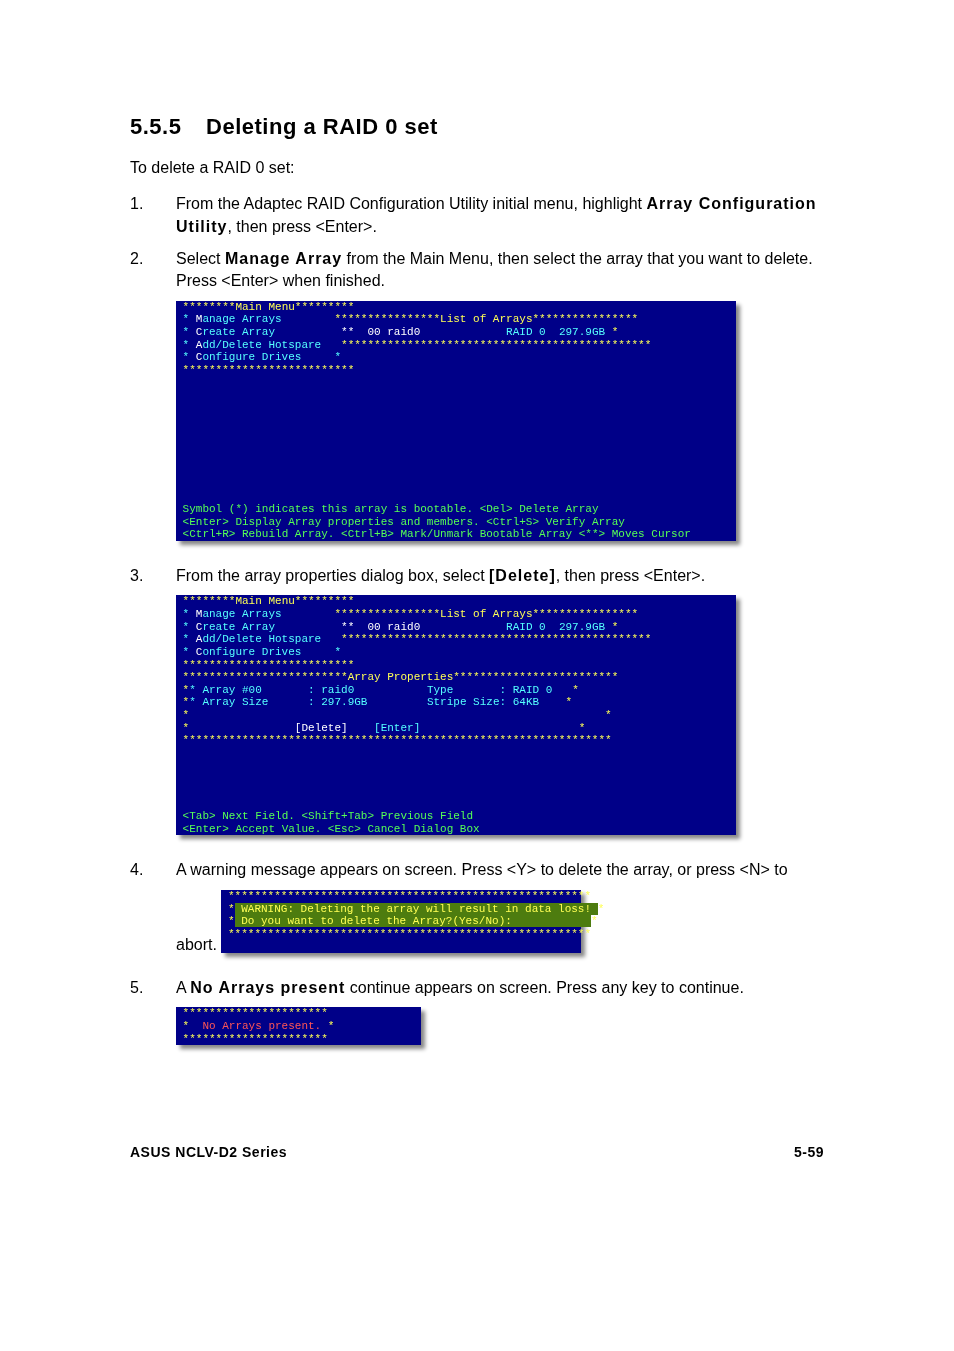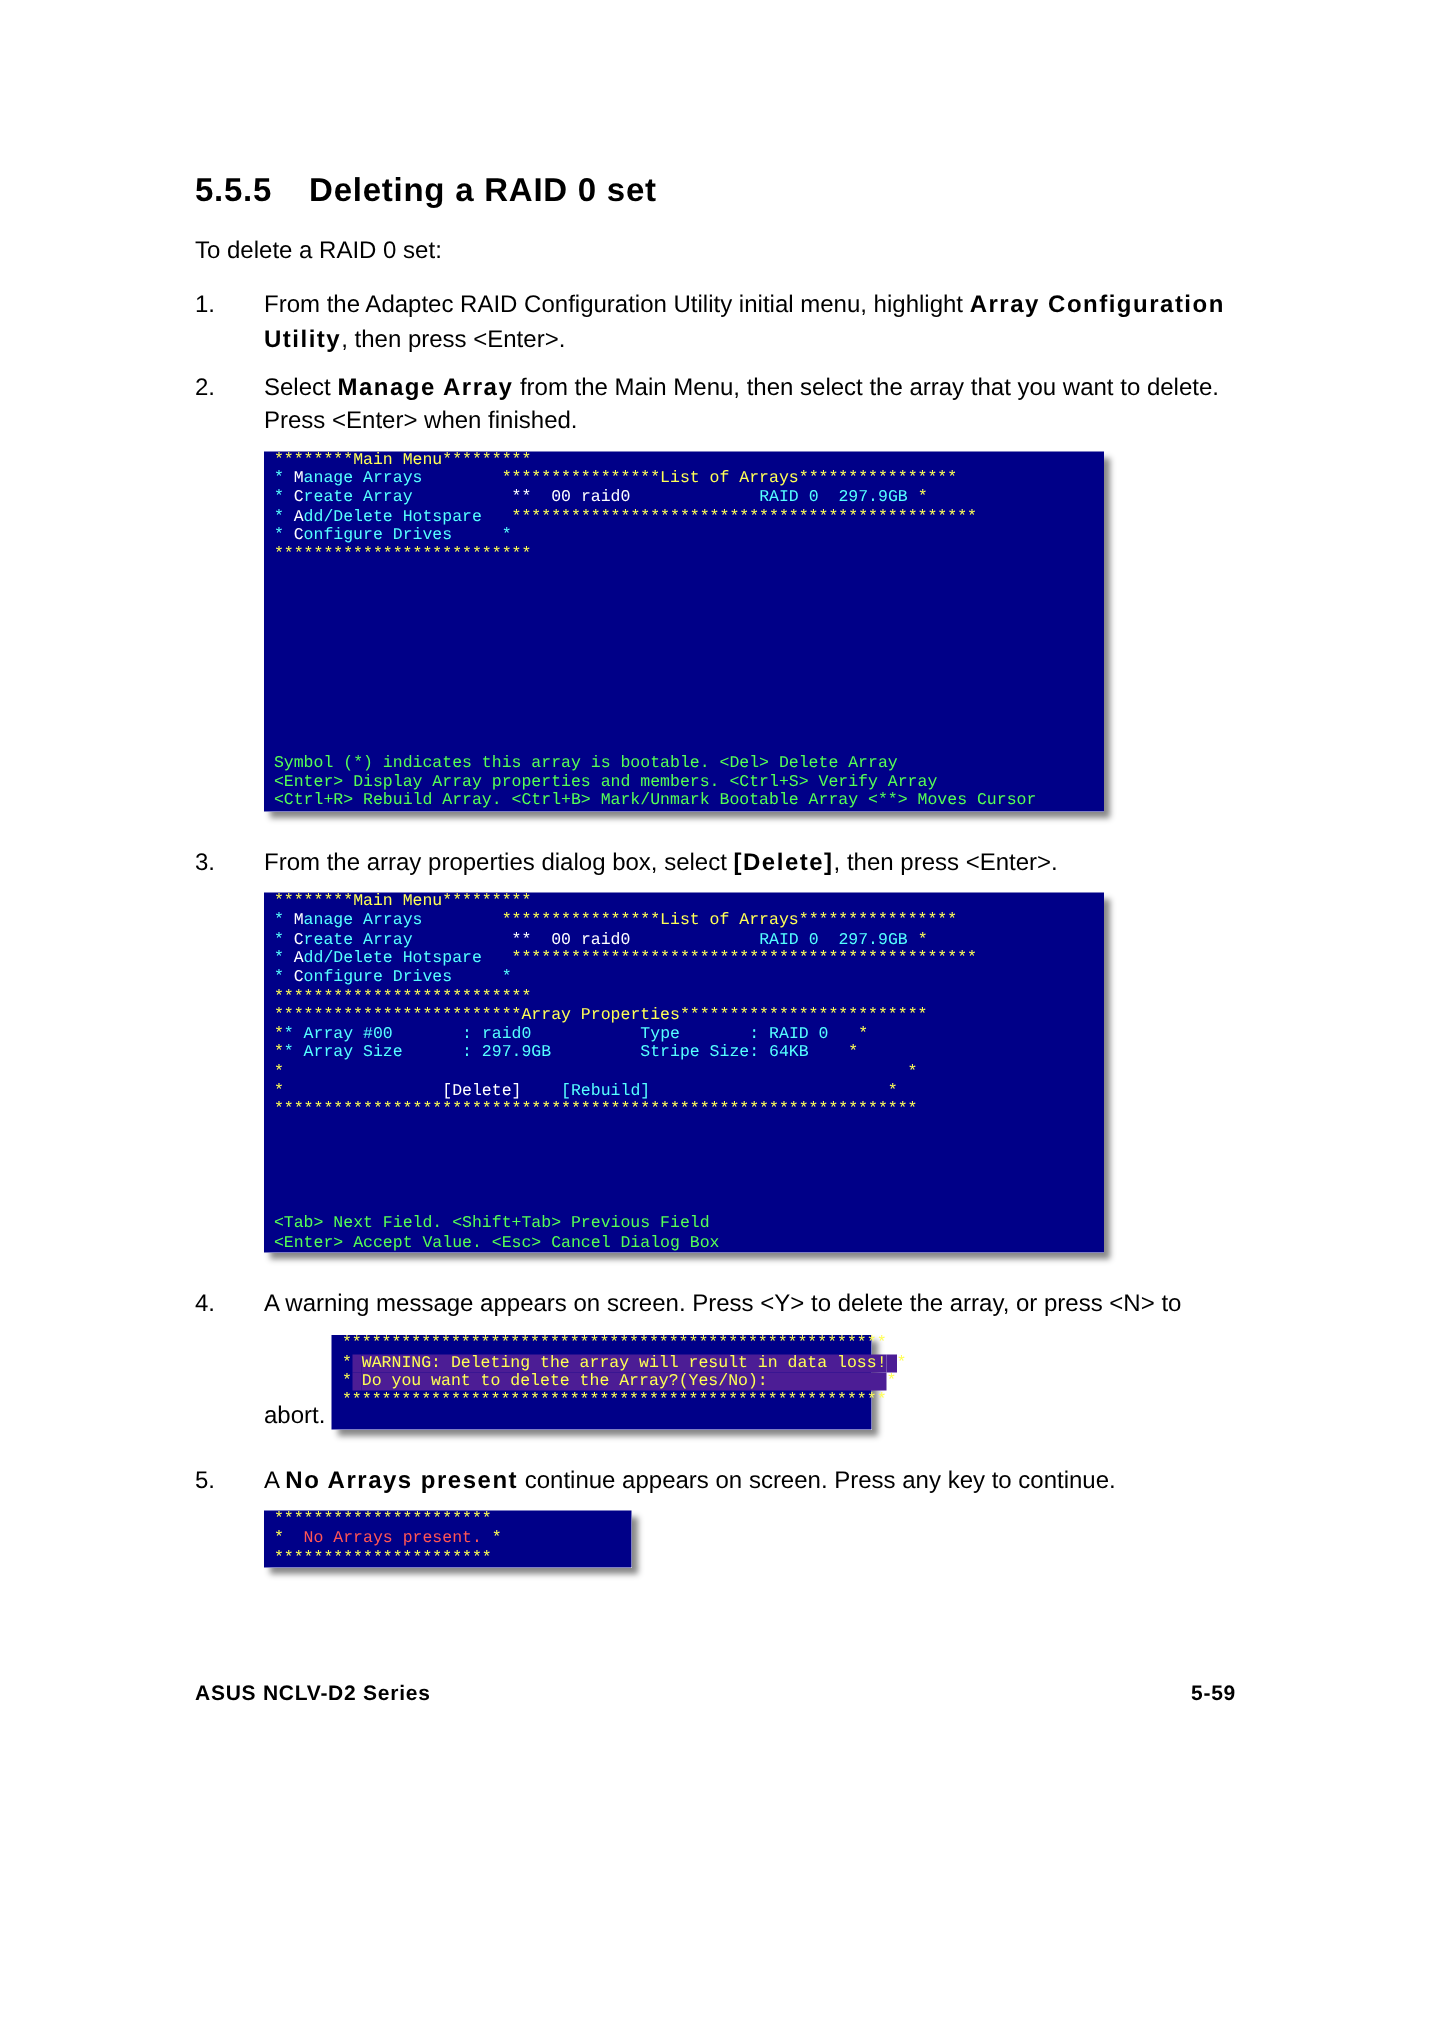--- a/index.html
+++ b/index.html
@@ -42,27 +42,27 @@
     padding: 0;
   }
   .term.wide { width: 560px; }
   .term.tiny { width: 360px; }
   .term.mini { width: 245px; }
   .yellow { color: #ffff55; }
   .white { color: #ffffff; }
   .cyan { color: #55ffff; }
   .green { color: #55ff55; }
   .red { color: #ff5555; }
-  .redbg { background: #4c1d95; color: #ffff55; display: inline; }
+  .redbg { background: #4d7c0f; color: #ffff55; display: inline; }
   .footer {
     display: flex;
     justify-content: space-between;
     font-weight: bold;
     font-size: 14px;
-    margin-top: 60px;
+    margin-top: 84px;
     letter-spacing: 0.5px;
     text-align: center;
   }
   .shadowwrap { display:inline-block; box-shadow: 4px 4px 4px #888; margin: 8px 0 14px 0; }
   .shadowwrap .term { margin: 0; }
 </style>
 </head>
 <body>
 
 <h2>
@@ -110,21 +110,21 @@
 <div class="term wide"><span class="yellow"> ********</span><span class="yellow">Main Menu</span><span class="yellow">*********</span>
 <span class="cyan"> *</span><span class="white"> M</span><span class="cyan">anage Arrays</span>        <span class="yellow">****************</span><span class="yellow">List of Arrays</span><span class="yellow">****************</span>
 <span class="cyan"> *</span><span class="white"> C</span><span class="cyan">reate Array</span>          <span class="white">**  </span><span class="white">00</span> <span class="white">raid0</span>             <span class="cyan">RAID 0</span>  <span class="cyan">297.9GB</span> <span class="yellow">*</span>
 <span class="cyan"> *</span><span class="white"> A</span><span class="cyan">dd/Delete Hotspare</span>   <span class="yellow">***********************************************</span>
 <span class="cyan"> *</span><span class="white"> C</span><span class="cyan">onfigure Drives</span>     <span class="cyan">*</span>
 <span class="yellow"> **************************</span>
 <span class="yellow"> *************************</span><span class="yellow">Array Properties</span><span class="yellow">*************************</span>
 <span class="yellow"> *</span><span class="cyan">* </span><span class="cyan">Array #00</span>       : <span class="cyan">raid0</span>           <span class="cyan">Type</span>       : <span class="cyan">RAID 0</span>   <span class="yellow">*</span>
 <span class="yellow"> *</span><span class="cyan">* </span><span class="cyan">Array Size</span>      : <span class="cyan">297.9GB</span>         <span class="cyan">Stripe Size:</span> <span class="cyan">64KB</span>    <span class="yellow">*</span>
 <span class="yellow"> *</span>                                                               <span class="yellow">*</span>
-<span class="yellow"> *</span>                <span class="white">[Delete]</span>    <span class="cyan">[Rebuild]</span>                        <span class="yellow">*</span>
+<span class="yellow"> *</span>                <span class="white">[Delete]</span>    <span class="cyan">[Enter]</span>                        <span class="yellow">*</span>
 <span class="yellow"> *****************************************************************</span>
 
 
 
  
  
 <span class="green"> </span><span class="green">&lt;Tab&gt; Next Field. &lt;Shift+Tab&gt; Previous Field</span>
 <span class="green"> </span><span class="green">&lt;Enter&gt; Accept Value. &lt;Esc&gt; Cancel Dialog Box</span></div>
     </div>
   </li>

